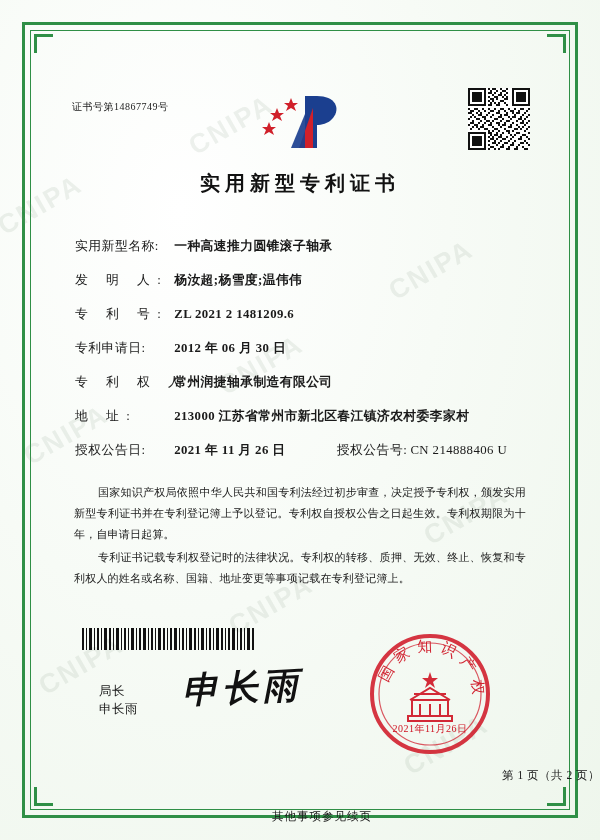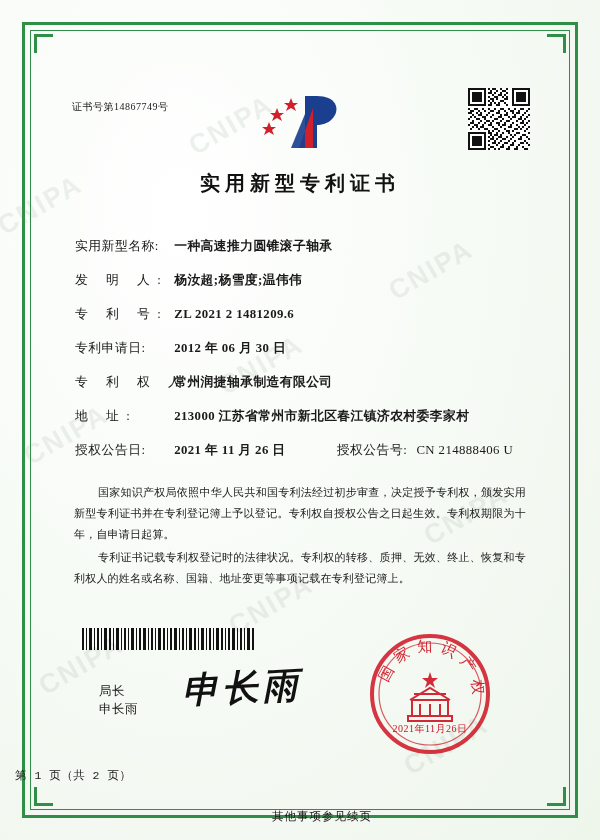--- a/index.html
+++ b/index.html
@@ -140,21 +140,21 @@
     letter-spacing: 0.4px;
     font-weight: bold;
   }
   .field-row .f-label2 {
     display: inline-block;
     margin-left: 48px;
     letter-spacing: 0.5px;
   }
   .field-row .f-value2 {
     display: inline-block;
-    margin-left: 6px;
+    margin-left: 0;
     letter-spacing: 0.4px;
   }
 
   .paragraphs {
     position: absolute;
     left: 74px;
     top: 482px;
     width: 452px;
     font-size: 11px;
     line-height: 21px;
@@ -210,27 +210,26 @@
     top: 722px;
     width: 124px;
     text-align: center;
     font-size: 10px;
     color: #cf1322;
     letter-spacing: 0.5px;
   }
 
   .page-no {
     position: absolute;
-    left: 15px;
+    left: 0;
     right: 0;
     top: 768px;
-    text-align: left;
+    text-align: right;
     font-size: 11.5px;
     letter-spacing: 0.5px;
-    font-family: Liberation Mono, monospace;
   }
 
   .footer-note {
     position: absolute;
     left: 0;
     right: 0;
     bottom: 16px;
     text-align: center;
     font-size: 11.5px;
     letter-spacing: 1px;

